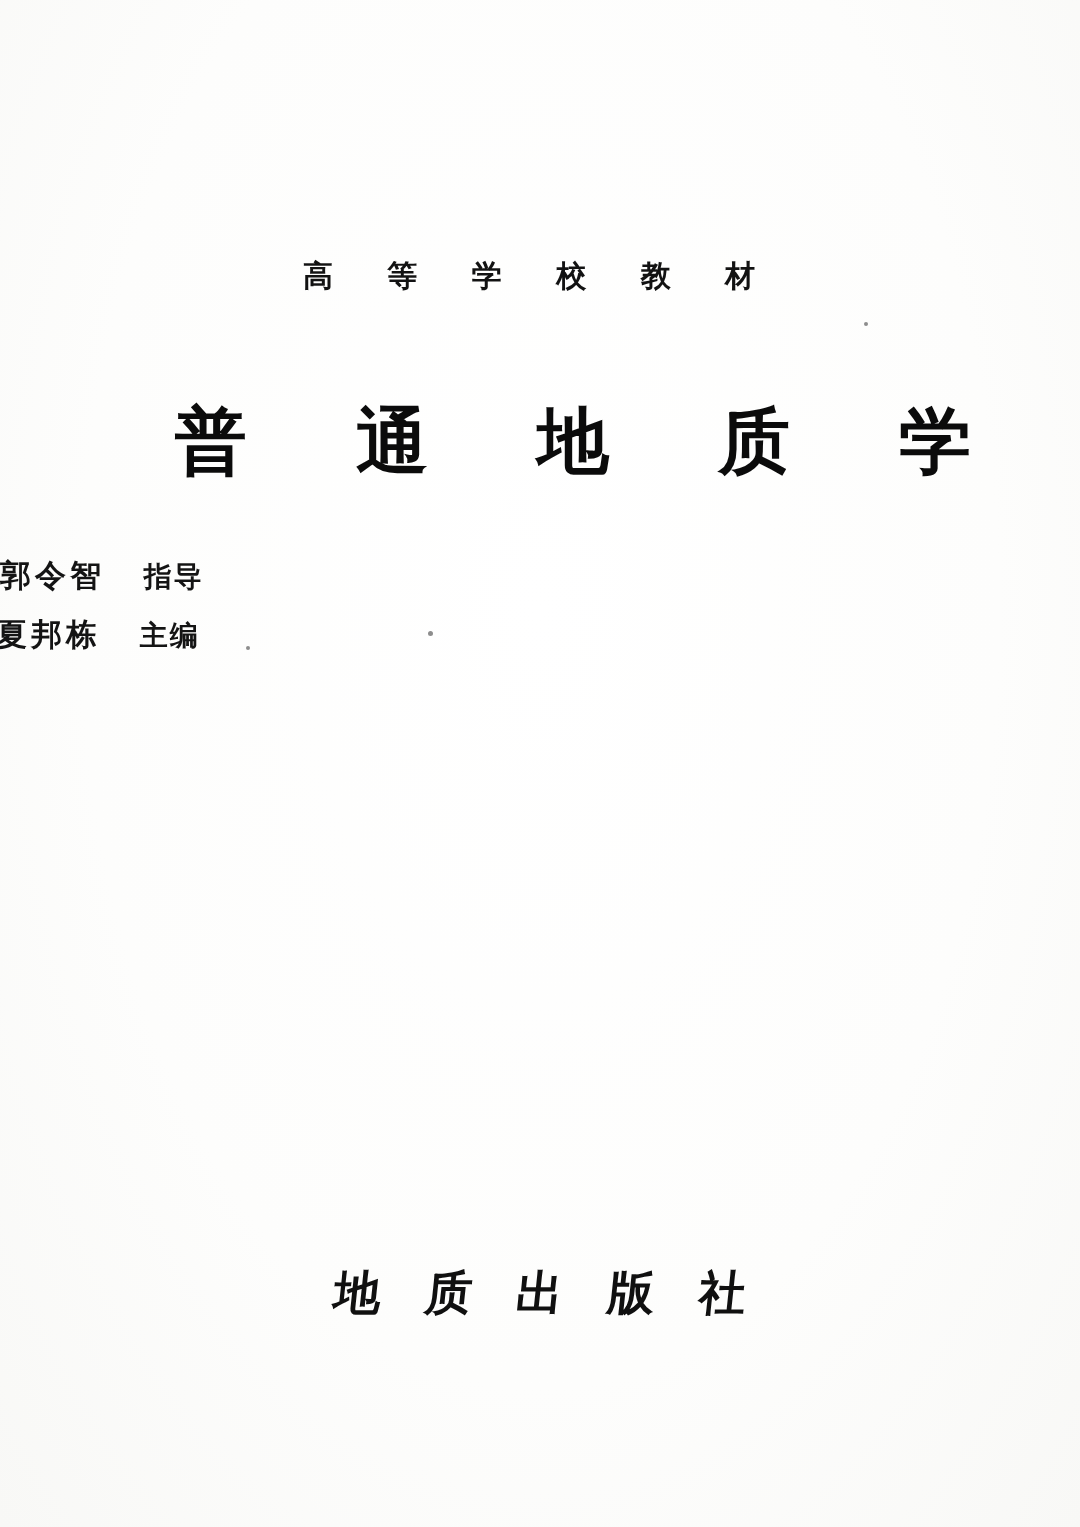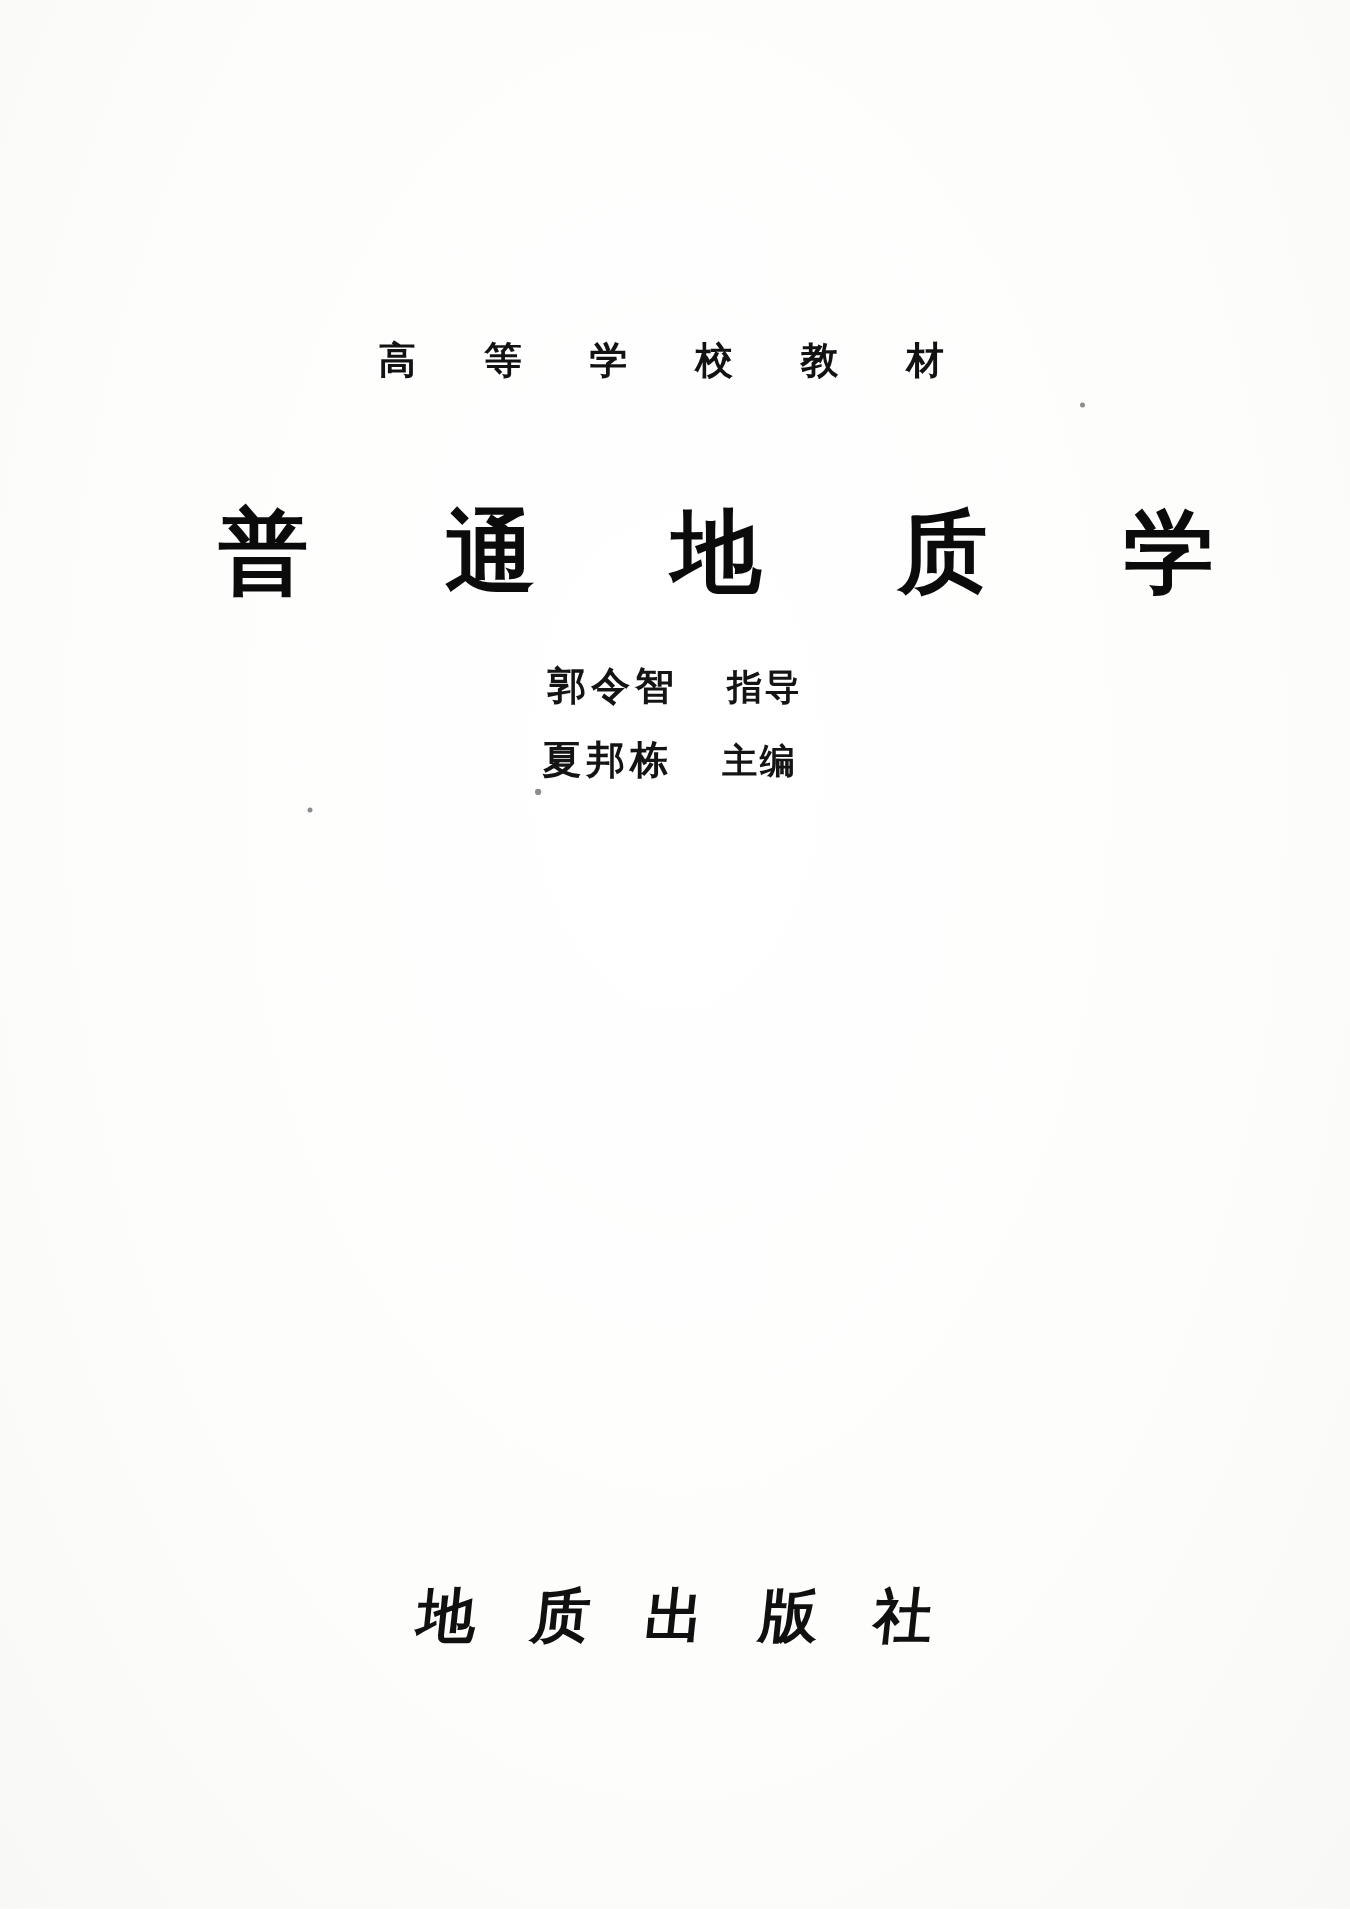--- a/index.html
+++ b/index.html
@@ -25,21 +25,21 @@
   
   .paper-tint {
     position: absolute;
     inset: 0;
     background:
       radial-gradient(ellipse at 50% 40%, #ffffff 0%, #fdfdfc 60%, #f8f8f6 100%);
   }
 
   .series-line {
     position: absolute;
-    top: 268px;
+    top: 256px;
     left: 0;
     width: 100%;
     text-align: center;
     font-size: 30px;
     letter-spacing: 22px;
     font-weight: 700;
     color: #121212;
     font-family: "DejaVu Sans", "Liberation Sans", sans-serif;
   }
 
@@ -54,24 +54,24 @@
     letter-spacing: 42px;
     font-weight: 900;
     color: #0b0b0b;
     font-family: "DejaVu Sans", "Liberation Sans", sans-serif;
     text-indent: 42px;
     padding-left: 33px;
   }
 
   .credits {
     position: absolute;
-    top: 520px;
+    top: 546px;
     left: 0;
     width: 100%;
-    text-align: center;
+    text-align: left;
   }
   .credit-row {
     font-size: 31px;
     line-height: 1.9;
     font-weight: 700;
     color: #141414;
     font-family: "DejaVu Sans", "Liberation Sans", sans-serif;
     letter-spacing: 2px;
   }
   .credit-row .name {

